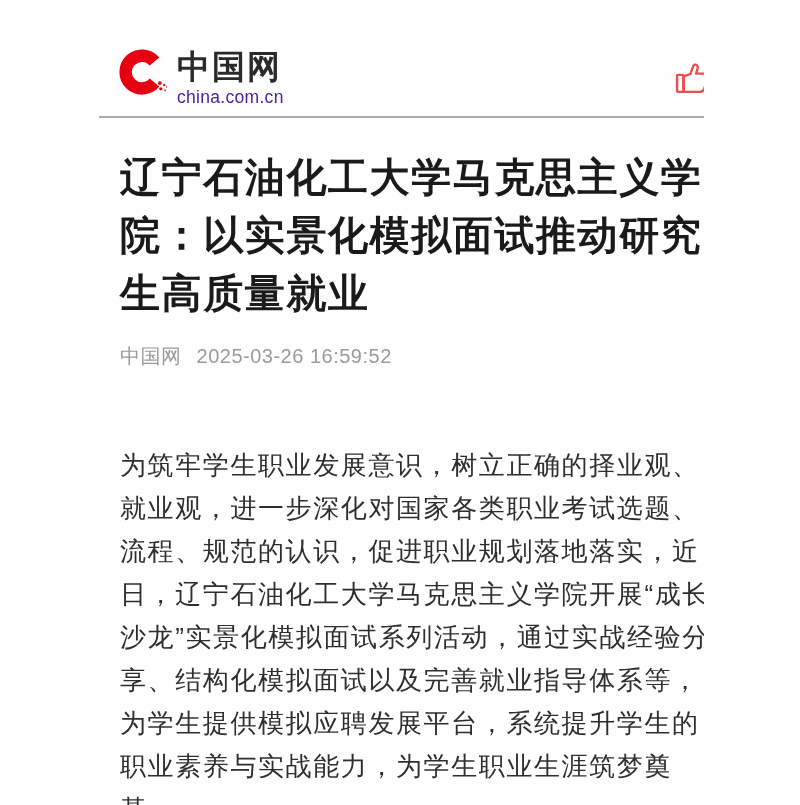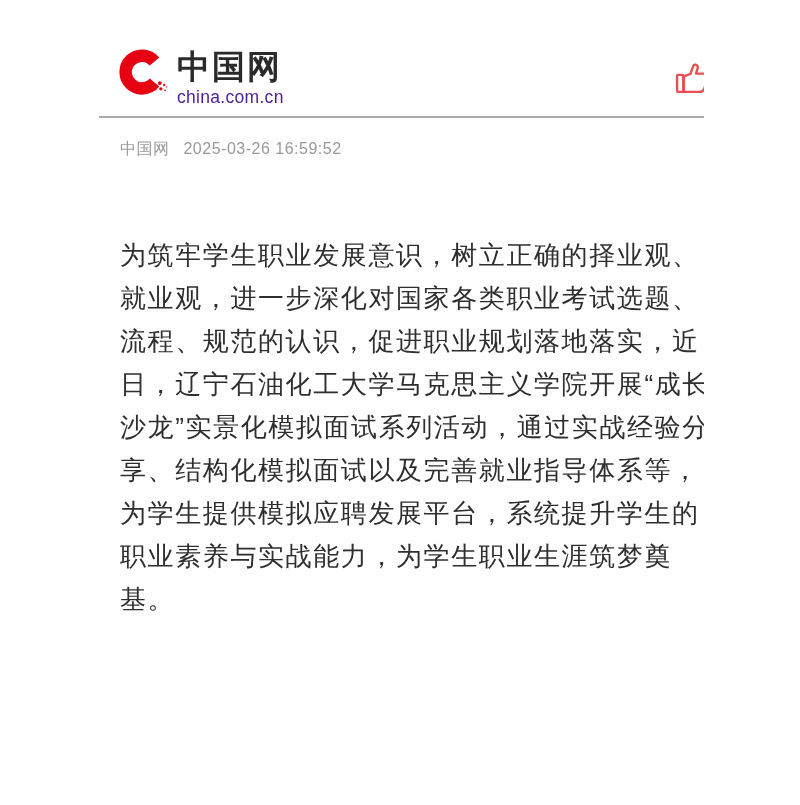--- a/index.html
+++ b/index.html
@@ -66,21 +66,21 @@
   .article-title {
     margin: 30px 18px 0 21px;
     font-size: 40px;
     line-height: 58px;
     font-weight: 700;
     letter-spacing: 1.6px;
     color: var(--title-text, #1a1a1a);
   }
   .byline {
     margin: 21px 0 0 21px;
-    font-size: 16px;
+    font-size: 20px;
     letter-spacing: 0.5px;
     color: var(--byline-text, #9a9a9a);
   }
   .byline .timestamp { margin-left: 9px; }
   .article-body {
     margin: 74px 18px 0 21px;
     font-size: 26px;
     line-height: 43px;
     letter-spacing: 1.6px;
     color: var(--body-text, #2e2e2e);
@@ -114,20 +114,21 @@
         <span>
           <svg viewBox="0 0 36 34" xmlns="http://www.w3.org/2000/svg">
             <rect class="thumb-path" x="3" y="12.5" width="6" height="16.5" rx="0.8" stroke-width="2.3"></rect>
             <path class="thumb-path" stroke-width="2.3" stroke-linejoin="round" d="M9.5 29 L9.5 14 L16 11.5 L18.6 4.2 C19.1 2.6 20.9 2 22.1 3 C23 3.8 23.4 5 23 6.2 L21.4 11.3 L29.6 11.3 C31.7 11.3 33.2 13.3 32.6 15.3 L29.5 25.8 C28.9 27.8 27.1 29 25.1 29 Z"></path>
           </svg>
         </span>
       </button>
     </header>
 
     <main>
+      <h1 class="article-title">辽宁石油化工大学马克思主义学院：以实景化模拟面试推动研究生高质量就业</h1>
 
       <div class="byline">
         <span class="source">中国网</span>
         <span class="timestamp">2025-03-26 16:59:52</span>
       </div>
 
       <p class="article-body">为筑牢学生职业发展意识，树立正确的择业观、就业观，进一步深化对国家各类职业考试选题、流程、规范的认识，促进职业规划落地落实，近日，辽宁石油化工大学马克思主义学院开展“成长沙龙”实景化模拟面试系列活动，通过实战经验分享、结构化模拟面试以及完善就业指导体系等，为学生提供模拟应聘发展平台，系统提升学生的职业素养与实战能力，为学生职业生涯筑梦奠基。</p>
     </main>
 
   </div>

